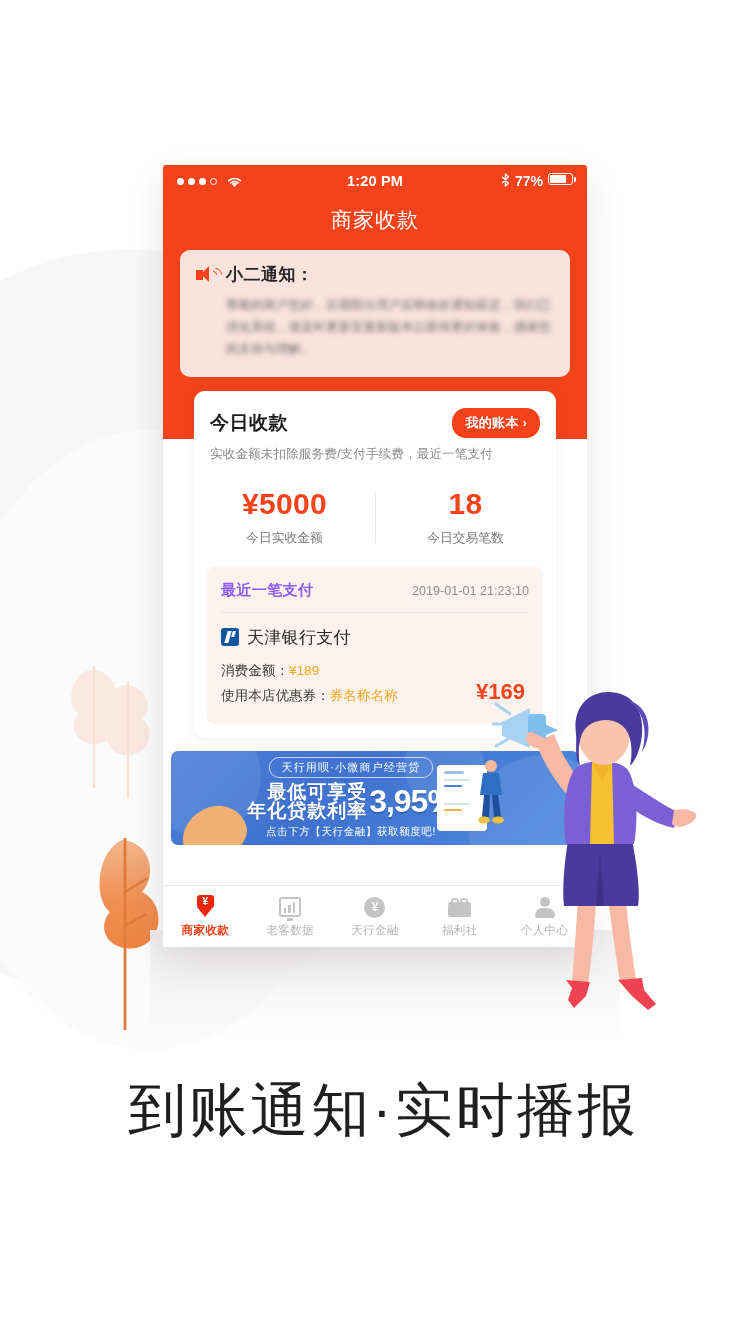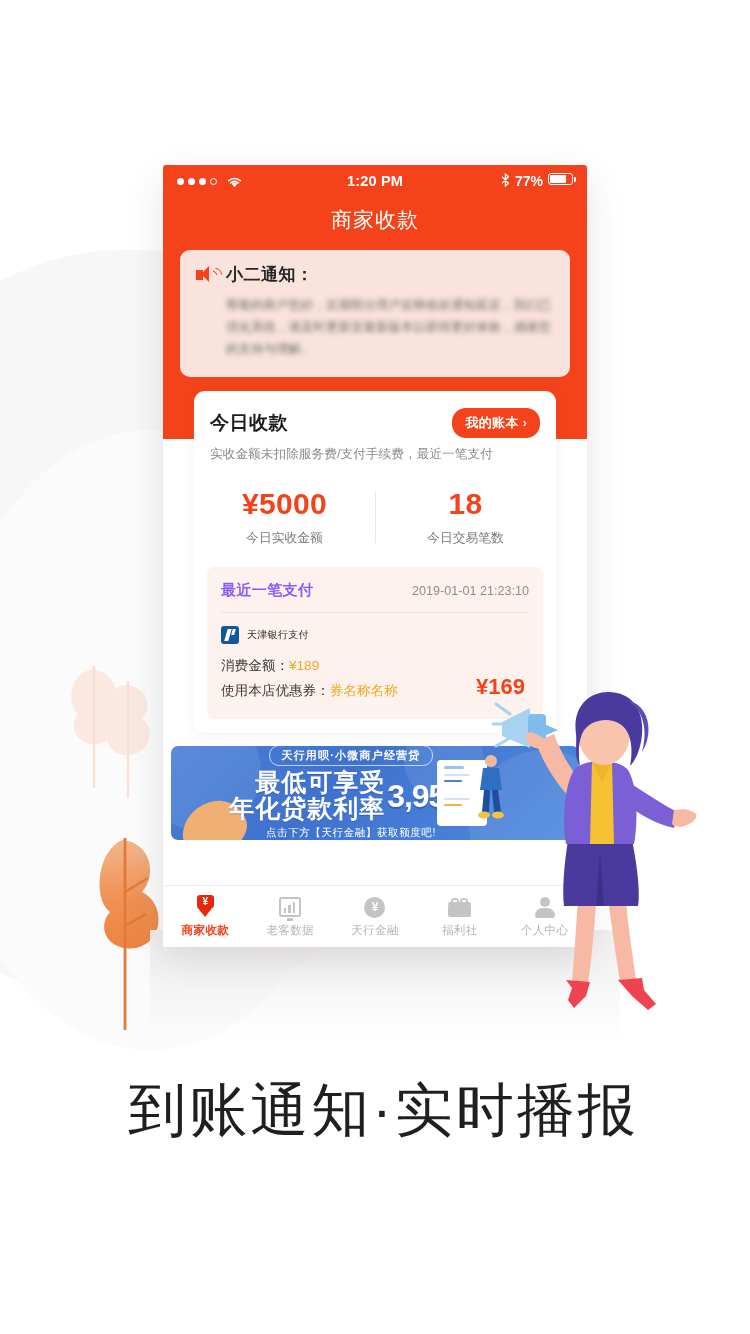--- a/index.html
+++ b/index.html
@@ -164,21 +164,21 @@
     position:relative; flex:0 0 auto;
   }
   .bank-logo:before {
     content:""; position:absolute; left:5px; top:3px; width:4px; height:12px;
     background:#fff; transform:skewX(-16deg);
   }
   .bank-logo:after {
     content:""; position:absolute; left:10.5px; top:3px; width:3px; height:6px;
     background:#fff; transform:skewX(-16deg);
   }
-  .pay-name { font-size:10px; color:#2b2b2b; letter-spacing:.3px; }
+  .pay-name { font-size:17px; color:#2b2b2b; letter-spacing:.3px; }
   .pay-detail { display:flex; justify-content:space-between; align-items:flex-end; margin-top:9px; }
   .pay-lines { font-size:13.6px; color:#3a3a3a; line-height:1.85; }
   .pay-lines .amt { color:#f5a623; }
   .pay-lines .coupon { color:#f5a623; }
   .pay-total { font-size:22px; color:#f4421a; font-weight:bold; padding-right:4px; padding-bottom:3px; }
 
   
   .banner-wrap { padding:0 0; margin-top:13px; position:relative; z-index:1; }
   .banner {
     margin:0 8px; height:94px; border-radius:7px; overflow:hidden;
@@ -192,27 +192,27 @@
   .b3 { width:150px;height:150px; right:-40px; bottom:-60px; background:rgba(90,150,220,.35);}
   .banner-leaf {
     position:absolute; left:10px; bottom:-14px; width:66px; height:52px;
     background:#f0b074; border-radius:55% 45% 50% 50% / 60% 55% 45% 40%;
     transform:rotate(-18deg);
   }
   .banner-text { position:relative; z-index:2; text-align:center; color:#fff; margin-left:-48px;}
   .bt-pill {
     display:inline-block; font-size:11px; letter-spacing:1.2px;
     border:1px solid rgba(255,255,255,.7); border-radius:10px;
-    padding:2px 11px; font-weight:bold;
+    padding:2px 11px; font-weight:normal;
   }
   .bt-main {
     display:flex; align-items:center; justify-content:center; gap:2px;
     margin-top:4px;
   }
-  .bt-left { font-size:25px; font-weight:bold; line-height:1.02; text-align:right; letter-spacing:1px;
+  .bt-left { font-size:19px; font-weight:bold; line-height:1.02; text-align:right; letter-spacing:1px;
              text-shadow:0 1px 0 rgba(30,60,120,.35); }
   .bt-rate { font-size:32px; font-weight:bold; line-height:1; letter-spacing:-1px;
              text-shadow:0 2px 0 rgba(30,60,120,.35); }
   .bt-foot { font-size:10.5px; margin-top:5px; letter-spacing:.6px; }
   .phone-mock {
     position:absolute; right:92px; top:14px; width:50px; height:66px;
     background:#fff; border-radius:4px; z-index:2;
   }
   .phone-mock .ln { position:absolute; left:7px; height:2px; background:#d6e2f3; border-radius:2px; }
   .phone-mock .ln1 { top:14px; width:26px; } .phone-mock .ln2 { top:20px; width:18px; background:#4a7fd6;}

